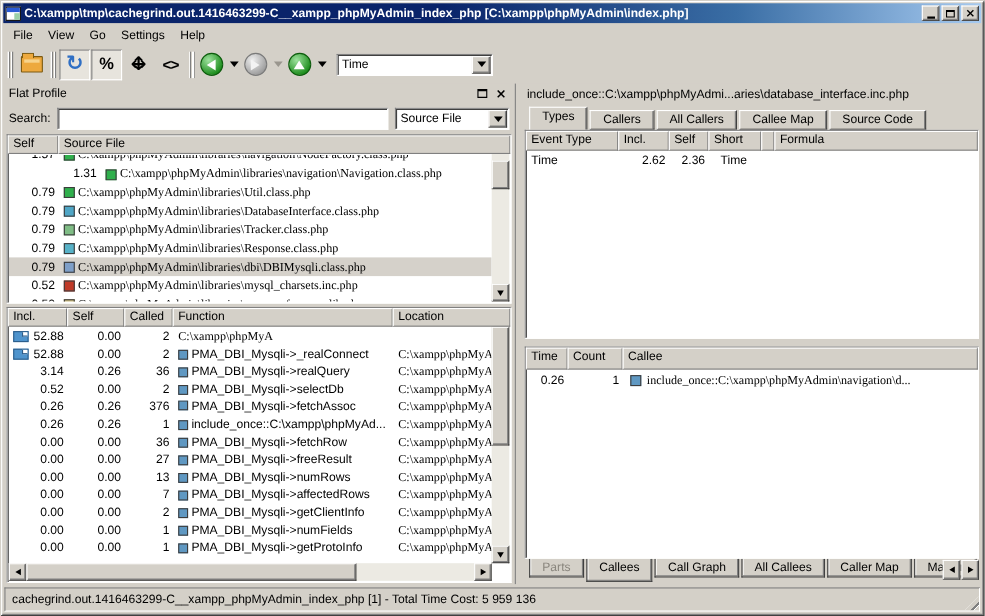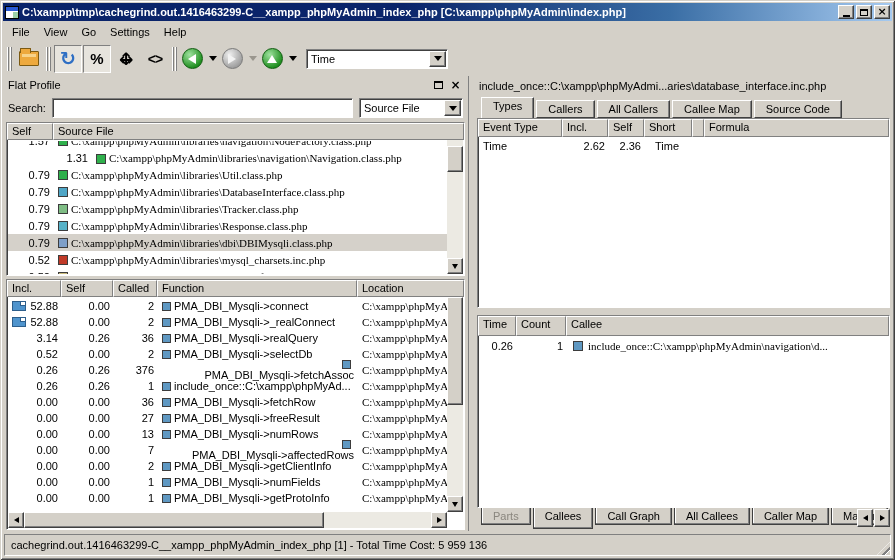--- a/index.html
+++ b/index.html
@@ -345,24 +345,20 @@
         </div>
         <div class="tbody fn-tbody">
           <div id="fn-body">
               <div class="trow">
                 <span class="cell num" style="width: 54px; display: flex; justify-content: flex-end; align-items: center;">
                   <span class="bar-icon" style="margin-right: auto;"></span>
                   <span>52.88</span>
                 </span>
                 <span class="cell num" style="width: 52px;">0.00</span>
                 <span class="cell num" style="width: 44px;">2</span>
-                <span class="cell" style="width: 200px; display: flex; align-items: center;">
-                  <span class="sq" style="background: rgb(95, 152, 194); width: 9px; height: 9px;"></span>
-                  <span>PMA_DBI_Mysqli-&gt;connect</span>
-                </span>
                 <span class="cell grow">C:\xampp\phpMyA</span>
               </div>
               <div class="trow">
                 <span class="cell num" style="width: 54px; display: flex; justify-content: flex-end; align-items: center;">
                   <span class="bar-icon" style="margin-right: auto;"></span>
                   <span>52.88</span>
                 </span>
                 <span class="cell num" style="width: 52px;">0.00</span>
                 <span class="cell num" style="width: 44px;">2</span>
                 <span class="cell" style="width: 200px; display: flex; align-items: center;">
@@ -394,21 +390,21 @@
                   <span>PMA_DBI_Mysqli-&gt;selectDb</span>
                 </span>
                 <span class="cell grow">C:\xampp\phpMyA</span>
               </div>
               <div class="trow">
                 <span class="cell num" style="width: 54px; display: flex; justify-content: flex-end; align-items: center;">
                   <span>0.26</span>
                 </span>
                 <span class="cell num" style="width: 52px;">0.26</span>
                 <span class="cell num" style="width: 44px;">376</span>
-                <span class="cell" style="width: 200px; display: flex; align-items: flex-end; flex-direction: column;">
+                <span class="cell" style="width: 200px; display: flex; align-items: flex-start;">
                   <span class="sq" style="background: rgb(95, 152, 194); width: 9px; height: 9px;"></span>
                   <span>PMA_DBI_Mysqli-&gt;fetchAssoc</span>
                 </span>
                 <span class="cell grow">C:\xampp\phpMyA</span>
               </div>
               <div class="trow">
                 <span class="cell num" style="width: 54px; display: flex; justify-content: flex-end; align-items: center;">
                   <span>0.26</span>
                 </span>
                 <span class="cell num" style="width: 52px;">0.26</span>
@@ -454,21 +450,21 @@
                   <span>PMA_DBI_Mysqli-&gt;numRows</span>
                 </span>
                 <span class="cell grow">C:\xampp\phpMyA</span>
               </div>
               <div class="trow">
                 <span class="cell num" style="width: 54px; display: flex; justify-content: flex-end; align-items: center;">
                   <span>0.00</span>
                 </span>
                 <span class="cell num" style="width: 52px;">0.00</span>
                 <span class="cell num" style="width: 44px;">7</span>
-                <span class="cell" style="width: 200px; display: flex; align-items: flex-end; flex-direction: column;">
+                <span class="cell" style="width: 200px; display: flex; align-items: center;">
                   <span class="sq" style="background: rgb(95, 152, 194); width: 9px; height: 9px;"></span>
                   <span>PMA_DBI_Mysqli-&gt;affectedRows</span>
                 </span>
                 <span class="cell grow">C:\xampp\phpMyA</span>
               </div>
               <div class="trow">
                 <span class="cell num" style="width: 54px; display: flex; justify-content: flex-end; align-items: center;">
                   <span>0.00</span>
                 </span>
                 <span class="cell num" style="width: 52px;">0.00</span>

